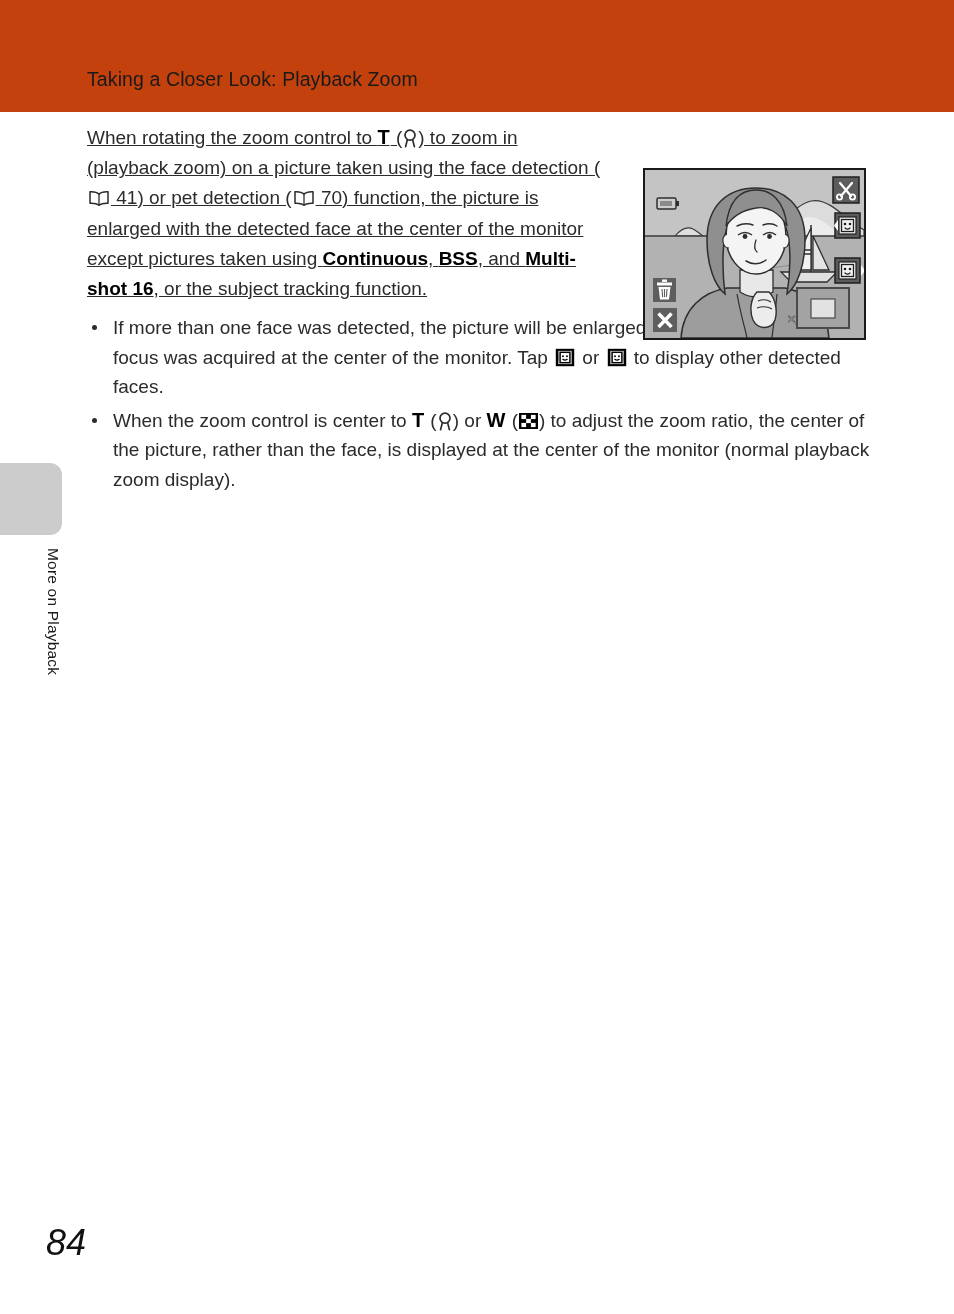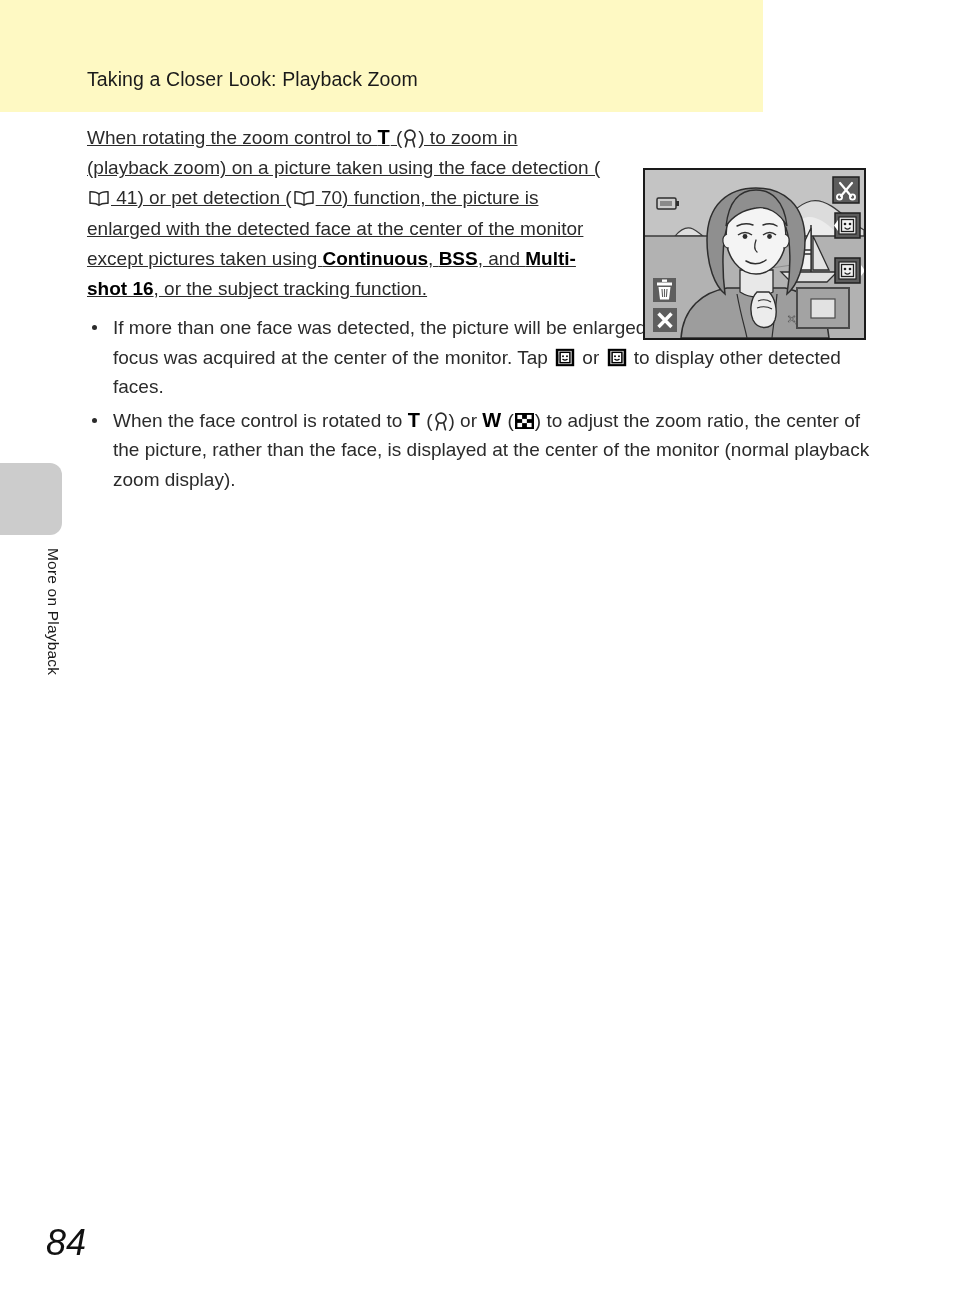--- a/index.html
+++ b/index.html
@@ -14,23 +14,23 @@
     color: #1a1a1a;
     position: relative;
     overflow: hidden;
   }
 
   
   .header-band {
     position: absolute;
     left: 0;
     top: 0;
-    width: 763px;
+    width: 954px;
     height: 112px;
-    background: #fef9c3;
+    background: #c2410c;
   }
   .header-title {
     position: absolute;
     left: 87px;
     top: 68px;
     font-size: 19.5px;
     letter-spacing: 0.1px;
     color: #1a1a1a;
     white-space: nowrap;
   }
@@ -195,21 +195,21 @@
             <rect x="3.4" y="2.9" width="13.2" height="13.2" fill="#fff"></rect>
             <rect x="5.1" y="4.3" width="9.8" height="10.4" fill="none" stroke="#000" stroke-width="1.5"></rect>
             <circle cx="8" cy="8.2" r="0.95" fill="#000"></circle>
             <circle cx="12" cy="8.2" r="0.95" fill="#000"></circle>
             <path d="M7.8 11.3 Q10 13.1 12.2 11.3" stroke="#000" stroke-width="1.2" fill="none" stroke-linecap="round"></path>
             <path d="M16.8 6.2 L18.7 9.5 L16.8 12.8 Z" fill="#000"></path>
           </svg></span><span> to display other detected faces.</span>
     </li>
 
     <li class="bullet-item">
-      <span class="bullet-dot"></span><span>When the face control is rotated to </span><span class="lever">T</span><span> (</span><span class="ico ico-mag"><svg viewBox="0 0 16 20">
+      <span class="bullet-dot"></span><span>When the zoom control is center to </span><span class="lever">T</span><span> (</span><span class="ico ico-mag"><svg viewBox="0 0 16 20">
             <circle cx="8" cy="7.2" r="5" fill="none" stroke="#2b2b2b" stroke-width="1.7"></circle>
             <path d="M5.4 11.6 L3.6 18.6 M10.6 11.6 L12.4 18.6" stroke="#2b2b2b" stroke-width="1.7" fill="none" stroke-linecap="round"></path>
           </svg></span><span>) or </span><span class="lever">W</span><span> (</span><span class="ico ico-wide"><svg viewBox="0 0 19 16">
             <rect x="0" y="0" width="19" height="16" fill="#000"></rect>
             <rect x="2.4" y="1.9" width="4.7" height="4.2" fill="#fff"></rect>
             <rect x="11.9" y="1.9" width="4.7" height="4.2" fill="#fff"></rect>
             <rect x="7.15" y="5.9" width="4.7" height="4.2" fill="#fff"></rect>
             <rect x="2.4" y="9.9" width="4.7" height="4.2" fill="#fff"></rect>
             <rect x="11.9" y="9.9" width="4.7" height="4.2" fill="#fff"></rect>
           </svg></span><span>) to adjust the zoom ratio, the center of the picture, rather than the face, is displayed at the center of the monitor (normal playback zoom display).</span>

